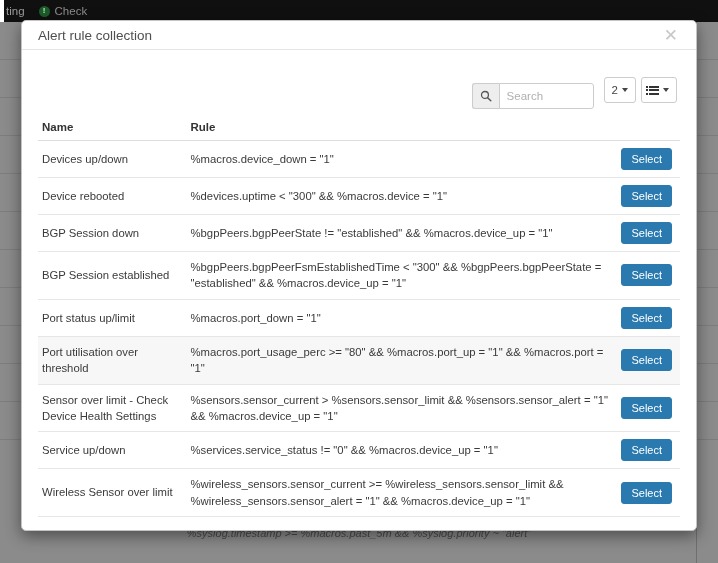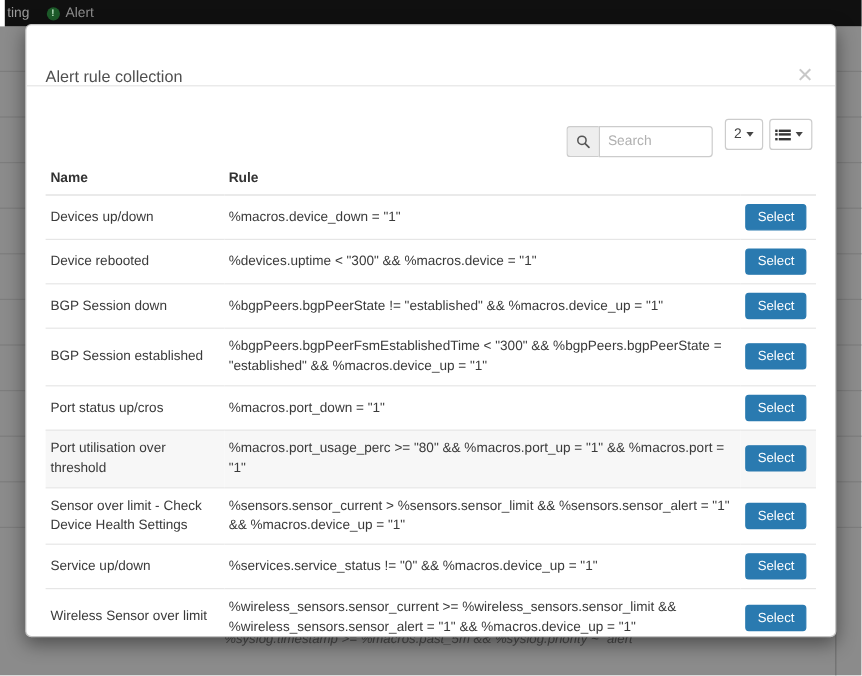--- a/index.html
+++ b/index.html
@@ -54,22 +54,22 @@
   .modal {
     position: absolute; top: 20px; left: 21px;
     width: 676px; height: 511px;
     background: #ffffff;
     border: 1px solid #c4c4c4;
     border-radius: 5px;
     box-shadow: 0 5px 16px rgba(0,0,0,0.45);
     overflow: hidden;
   }
   .modal-header {
-    height: 51px; border-bottom: 1px solid #e5e5e5;
-    display: flex; align-items: flex-end; justify-content: space-between;
+    height: 29px; border-bottom: 1px solid #e5e5e5;
+    display: flex; align-items: center; justify-content: space-between;
     padding: 0 16px 0 16px;
   }
   .modal-title { font-size: 13.5px; color: #4f4f4f; }
   .modal-close {
     font-size: 17px; color: #c8c8c8; cursor: pointer;
     line-height: 1; background: none; border: none; padding: 0 2px;
     font-family: "Liberation Sans", sans-serif;
   }
   .modal-body { padding: 16px 16px 0 16px; }
 
@@ -164,21 +164,21 @@
         <div class="bg-row"></div>
         <div class="bg-row"></div>
       </div>
     <div class="bg-footer-text">%syslog.timestamp &gt;= %macros.past_5m &amp;&amp; %syslog.priority ~ "alert"</div>
   </div>
 
   <div class="bg-navbar">
     <span>ting</span>
     <span class="nav-item">
       <span class="alert-dot">!</span>
-      <span>Alert</span>
+      <span>Check</span>
     </span>
   </div>
 
   <div class="modal">
 
     <div class="modal-header">
       <div class="modal-title">Alert rule collection</div>
       <button class="modal-close">✕</button>
     </div>
 
@@ -234,21 +234,21 @@
               <td class="col-name">BGP Session down</td>
               <td class="col-rule">%bgpPeers.bgpPeerState != "established" &amp;&amp; %macros.device_up = "1"</td>
               <td class="col-act"><button class="btn-select">Select</button></td>
             </tr>
             <tr class="">
               <td class="col-name">BGP Session established</td>
               <td class="col-rule">%bgpPeers.bgpPeerFsmEstablishedTime &lt; "300" &amp;&amp; %bgpPeers.bgpPeerState = "established" &amp;&amp; %macros.device_up = "1"</td>
               <td class="col-act"><button class="btn-select">Select</button></td>
             </tr>
             <tr class="">
-              <td class="col-name">Port status up/cros</td>
+              <td class="col-name">Port status up/limit</td>
               <td class="col-rule">%macros.port_down = "1"</td>
               <td class="col-act"><button class="btn-select">Select</button></td>
             </tr>
             <tr class="striped">
               <td class="col-name">Port utilisation over threshold</td>
               <td class="col-rule">%macros.port_usage_perc &gt;= "80" &amp;&amp; %macros.port_up = "1" &amp;&amp; %macros.port = "1"</td>
               <td class="col-act"><button class="btn-select">Select</button></td>
             </tr>
             <tr class="">
               <td class="col-name">Sensor over limit - Check Device Health Settings</td>

